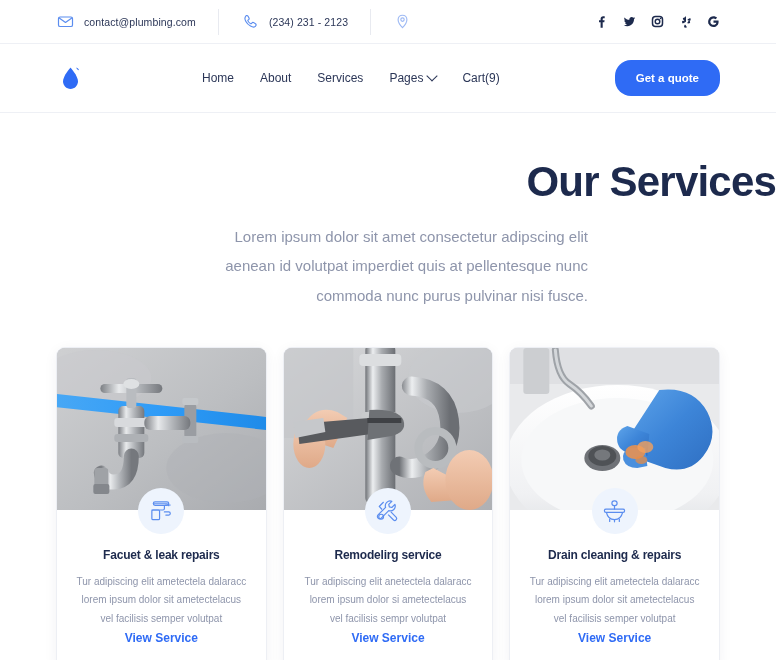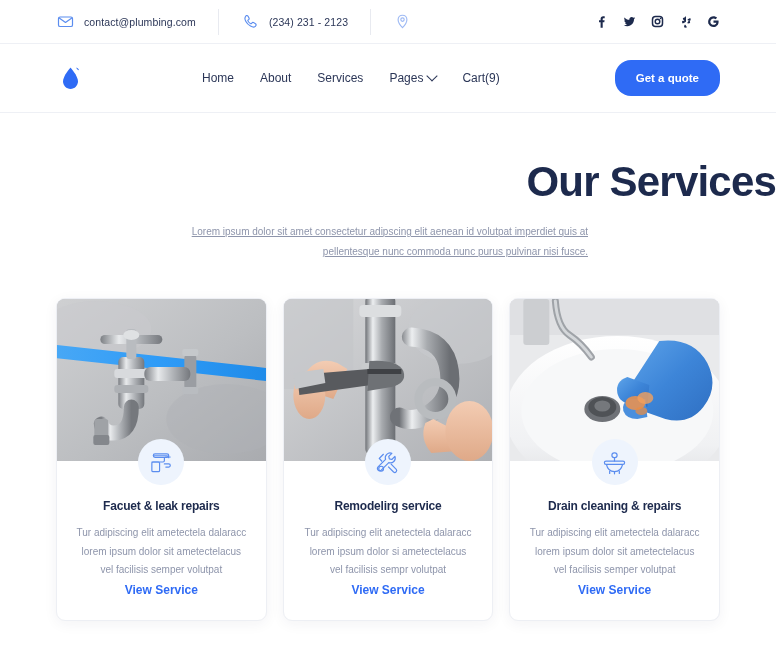--- a/index.html
+++ b/index.html
@@ -148,24 +148,23 @@
   .page-title {
     font-size: 42px;
     font-weight: bold;
     color: #1d2a4d;
     letter-spacing: -0.8px;
     line-height: 1.05;
   }
   .page-sub {
     margin: 18px auto 0;
     width: 400px;
-    font-size: 10px;
+    font-size: 15px;
     line-height: 1.95;
     color: #8e95ab;
-    text-decoration: underline;
   }
 
   
   .grid {
     margin-top: 37px;
     padding: 0 56px;
     display: grid;
     grid-template-columns: repeat(3, 1fr);
     column-gap: 16px;
     row-gap: 22px;

